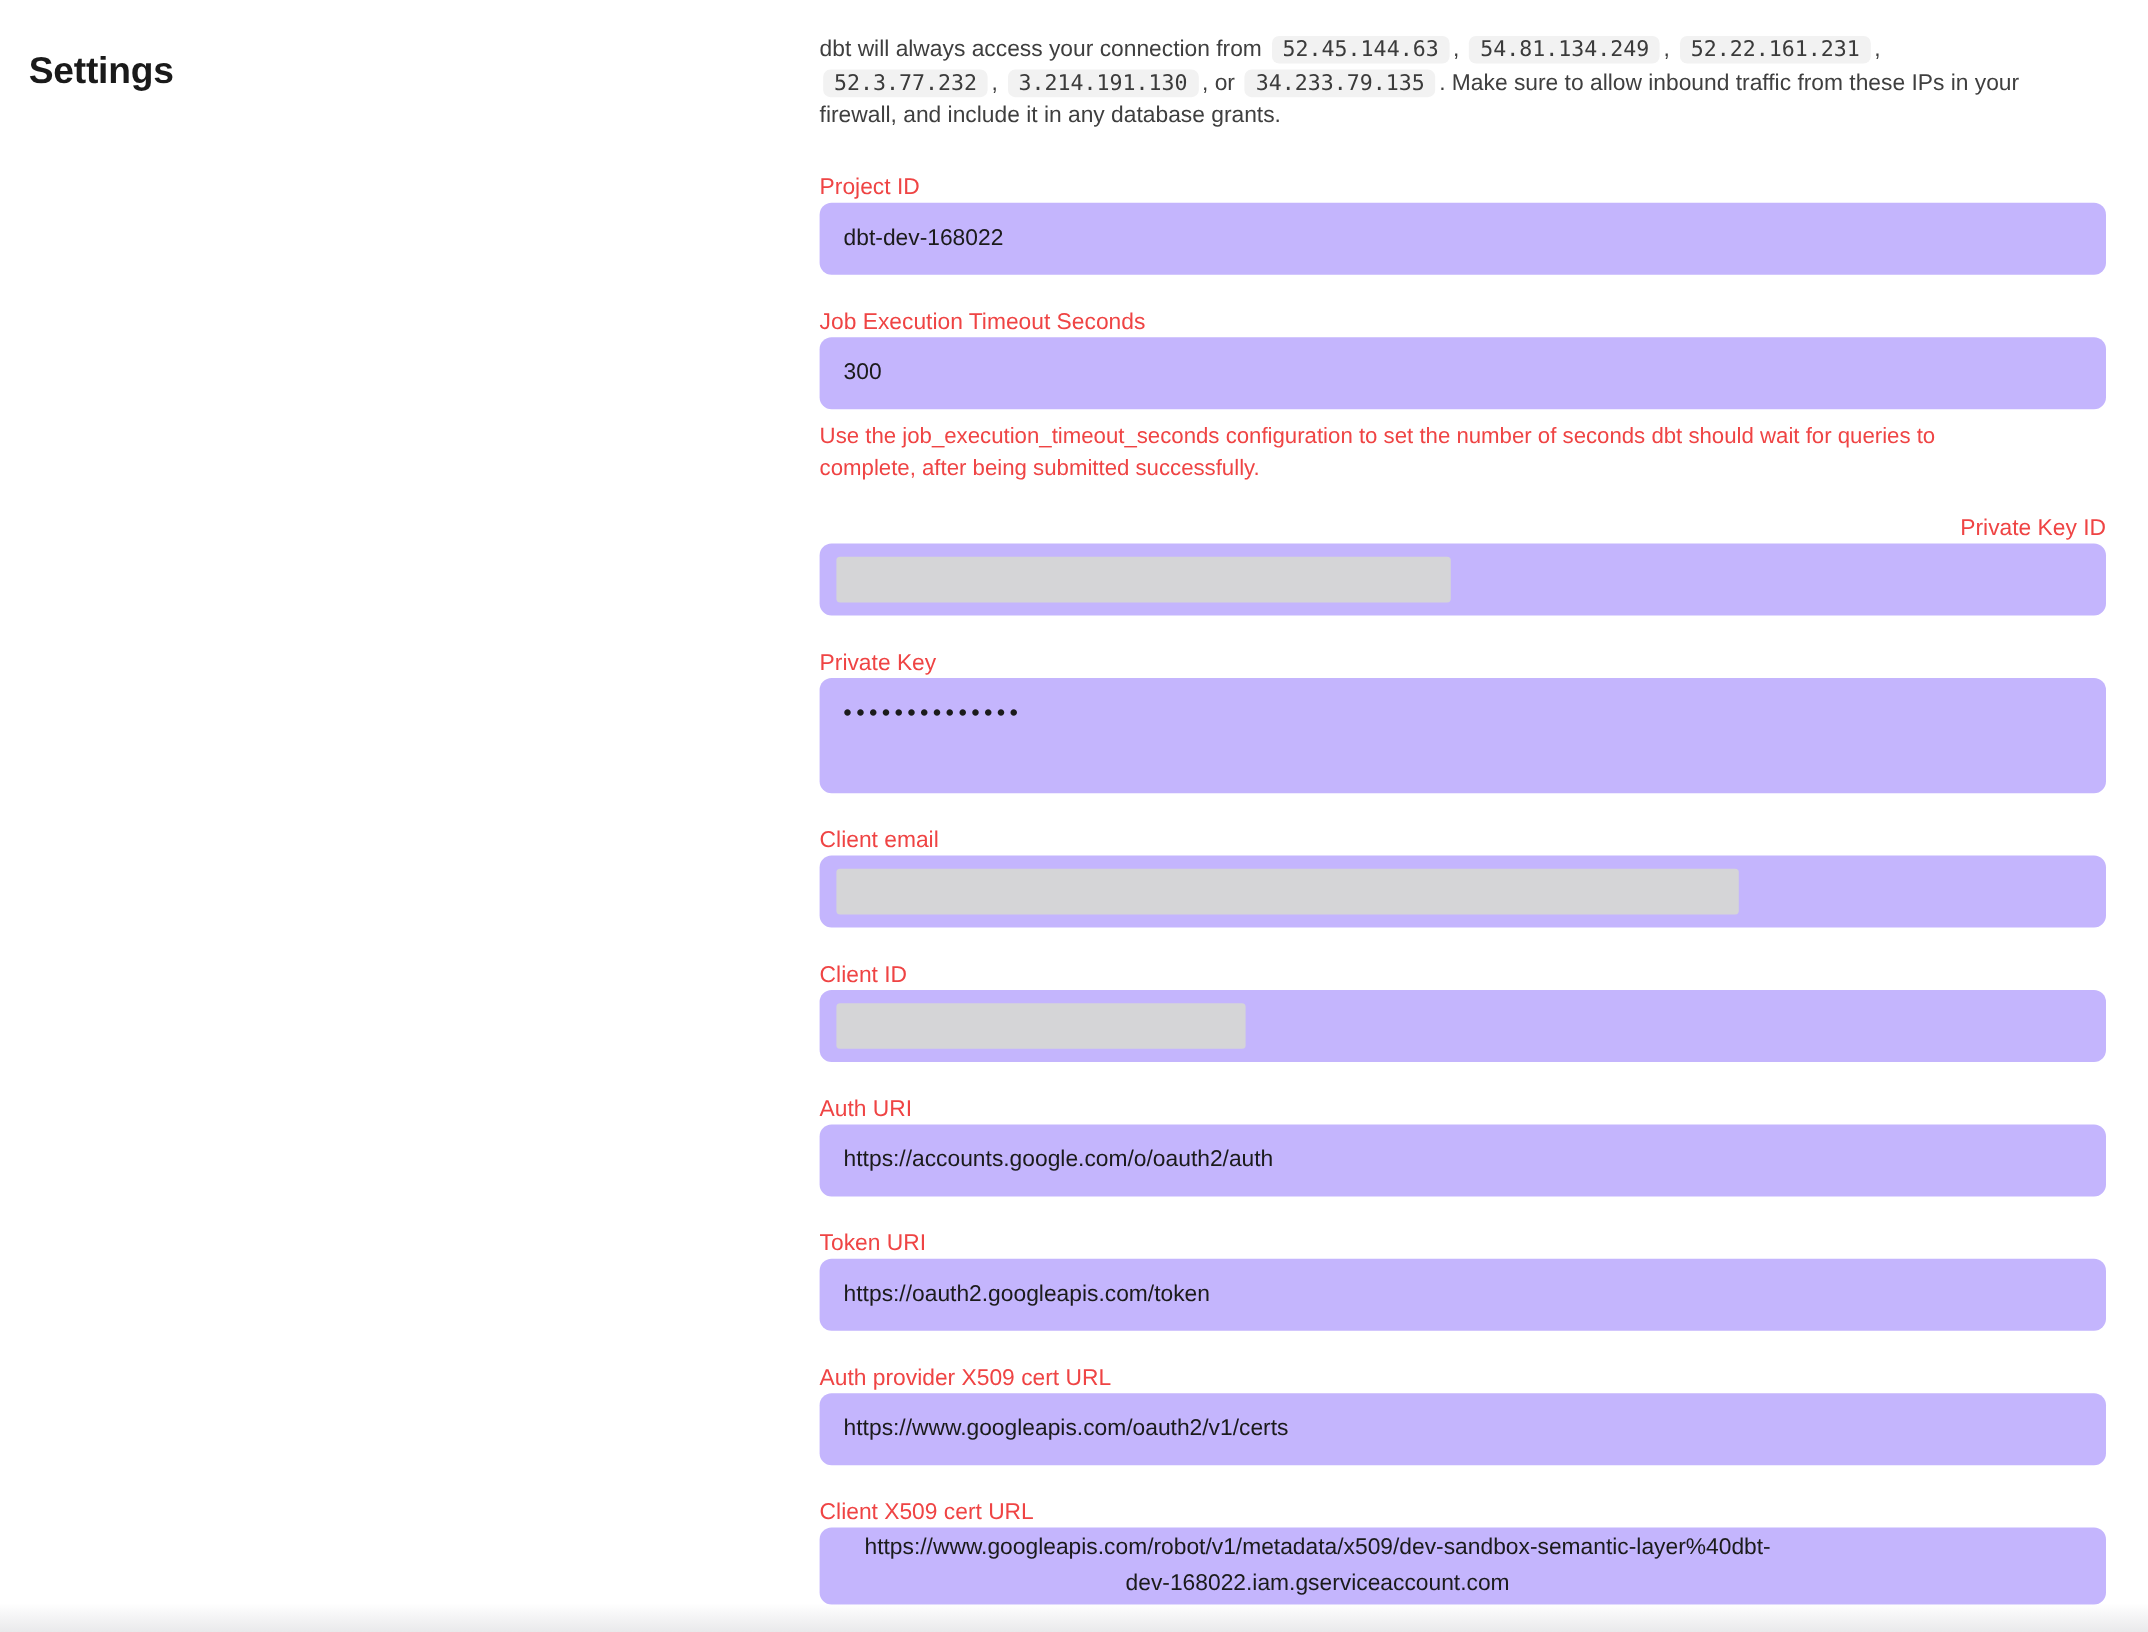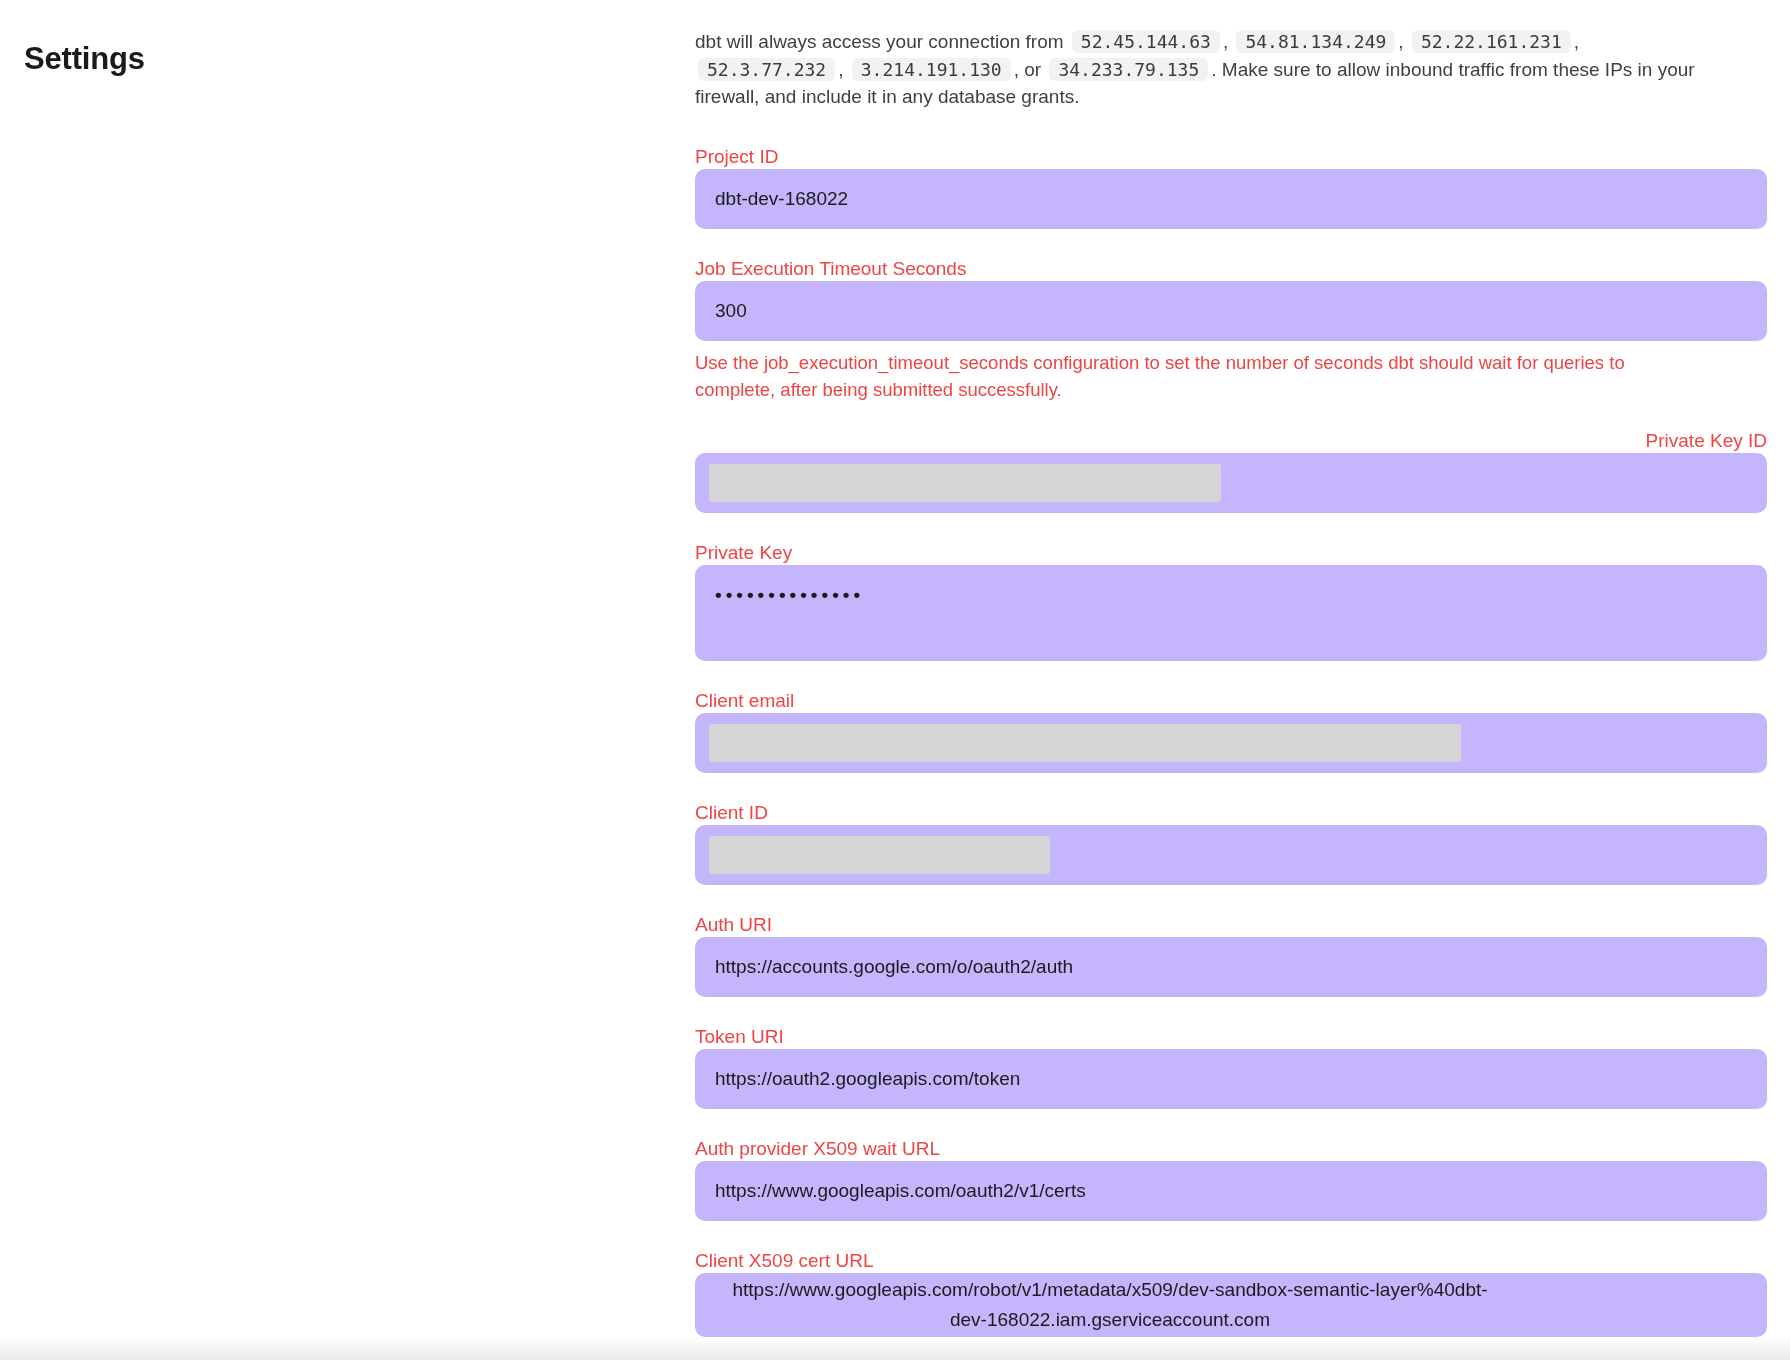--- a/index.html
+++ b/index.html
@@ -20,21 +20,20 @@
     font-weight: 700;
     color: #1a1a1a;
     letter-spacing: -0.2px;
   }
 
   .content {
     position: absolute;
     left: 683px;
     top: 28px;
     width: 1072px;
-    margin-left: 12px;
   }
 
   .intro {
     font-size: 19px;
     line-height: 27.5px;
     color: #3f3f3f;
     max-width: 1010px;
   }
   .ip-chip {
     font-family: "DejaVu Sans Mono", monospace;
@@ -187,21 +186,21 @@
   </div>
 
   <div class="group">
     <label class="flabel">Token URI</label>
     <div class="finput">
       <span class="fvalue">https://oauth2.googleapis.com/token</span>
     </div>
   </div>
 
   <div class="group">
-    <label class="flabel">Auth provider X509 wait URL</label>
+    <label class="flabel">Auth provider X509 cert URL</label>
     <div class="finput">
       <span class="fvalue">https://www.googleapis.com/oauth2/v1/certs</span>
     </div>
   </div>
 
   <div class="group">
     <label class="flabel">Client X509 cert URL</label>
     <div class="finput two-line">
       <span class="fvalue">https://www.googleapis.com/robot/v1/metadata/x509/dev-sandbox-semantic-layer%40dbt-dev-168022.iam.gserviceaccount.com</span>
     </div>

